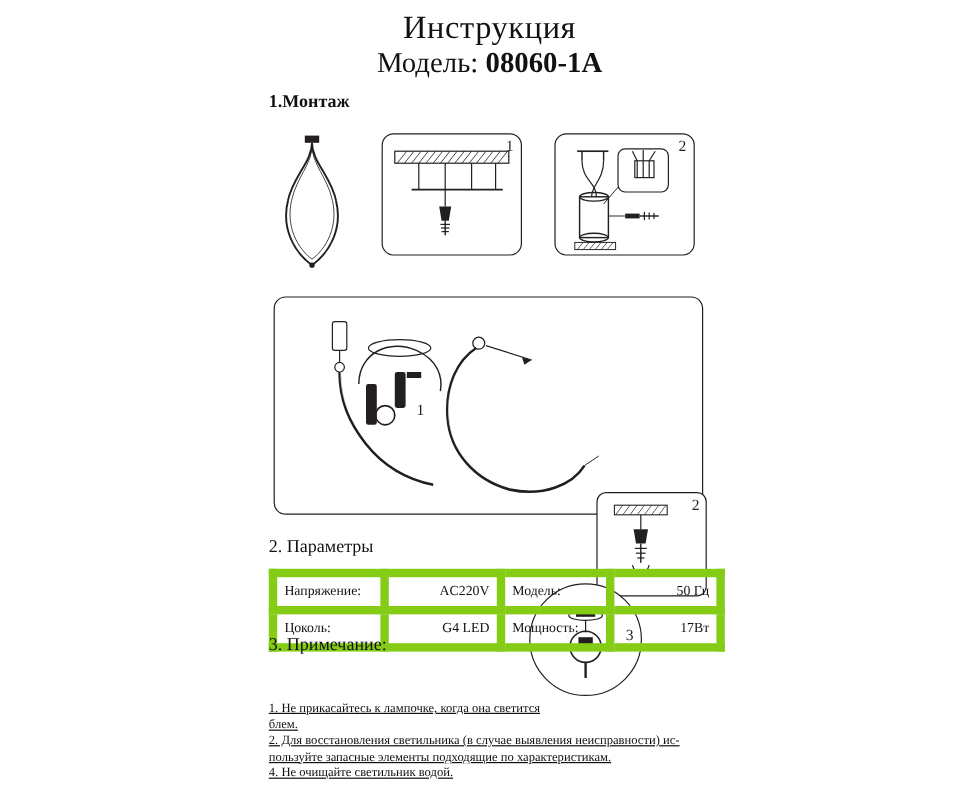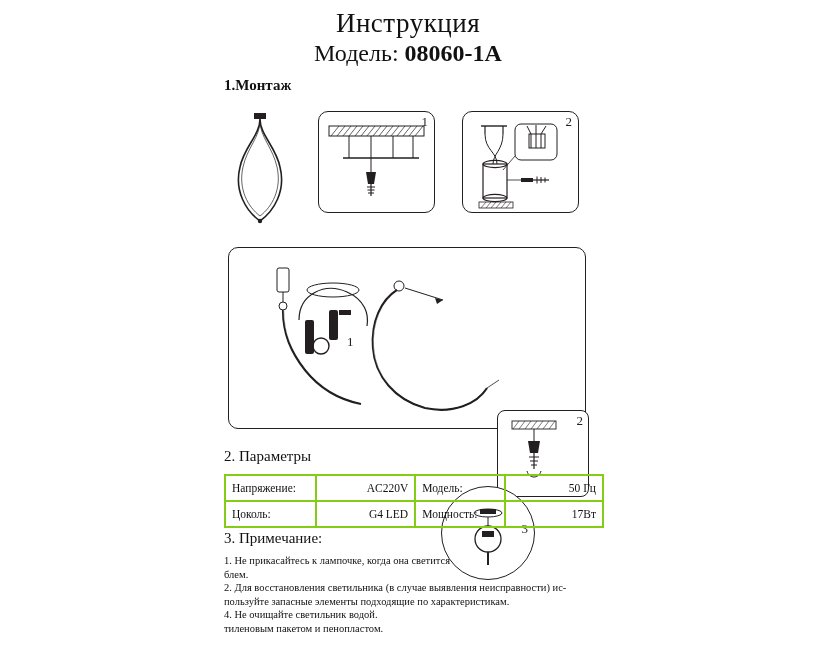--- a/index.html
+++ b/index.html
@@ -89,36 +89,37 @@
   
   .params-table {
     position: absolute;
     left: 224px;
     top: 474px;
     width: 380px;
     border-collapse: collapse;
     font-size: 11.5px;
   }
   .params-table td {
-    border: 2px solid #84cc16;
+    border: 7px solid #84cc16;
     padding: 4px 6px;
     height: 16px;
     vertical-align: middle;
   }
   .params-table td.k { width: 78px; }
   .params-table td.v { width: 90px; text-align: right; }
 
   
   .notes {
     position: absolute;
     left: 224px;
-    top: 554px;
+    top: 584px;
     width: 400px;
     font-size: 10.5px;
     line-height: 13.5px;
+    text-decoration: underline;
   }
   .notes div { white-space: normal; }
 </style>
 </head>
 <body>
 
 <div class="page">
 
   <div class="doc-title">Инструкция</div>
   <div class="doc-model">
@@ -319,16 +320,15 @@
   </table>
 
   <div class="section-heading" id="h-notes">3. Примечание:</div>
 
   <div class="notes">
     <div>1. Не прикасайтесь к лампочке, когда она светится</div>
     <div>блем.</div>
     <div>2. Для восстановления светильника (в случае выявления неисправности) ис-</div>
     <div>пользуйте запасные элементы подходящие по характеристикам.</div>
     <div>4. Не очищайте  светильник водой.</div>
-    <div>тиленовым пакетом и пенопластом.</div>
   </div>
 
 </div>
 
 </body></html>

